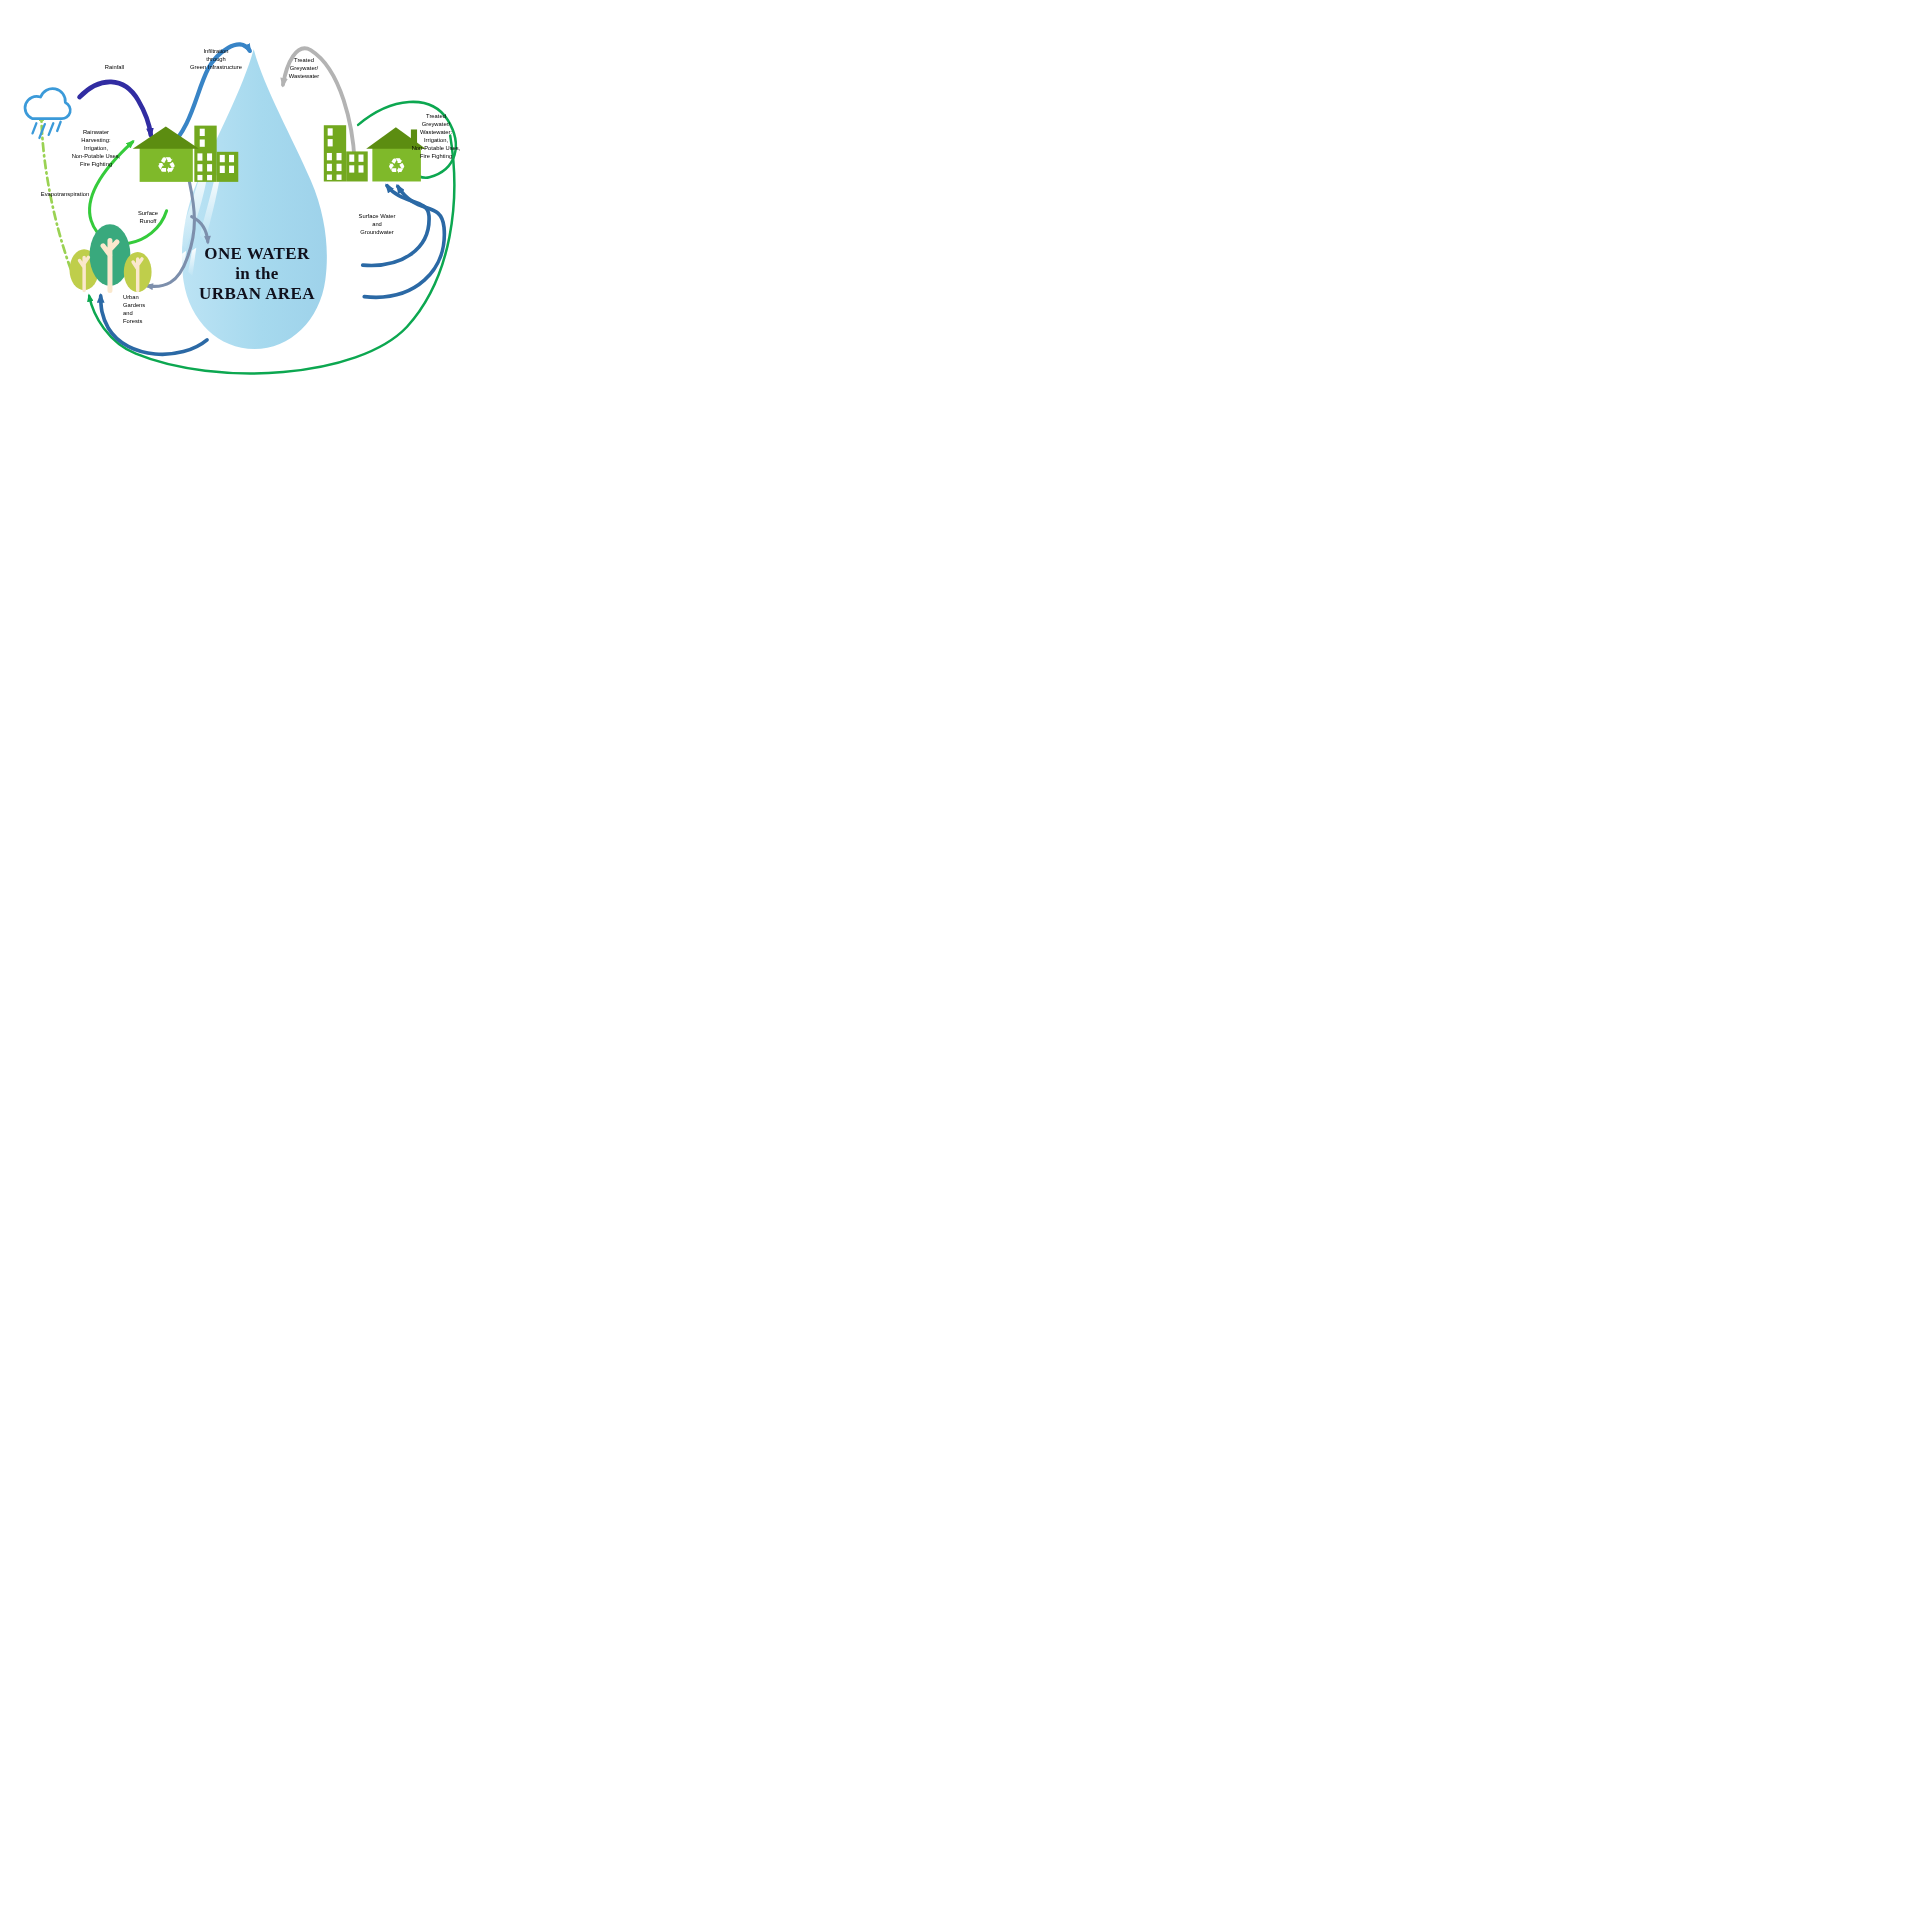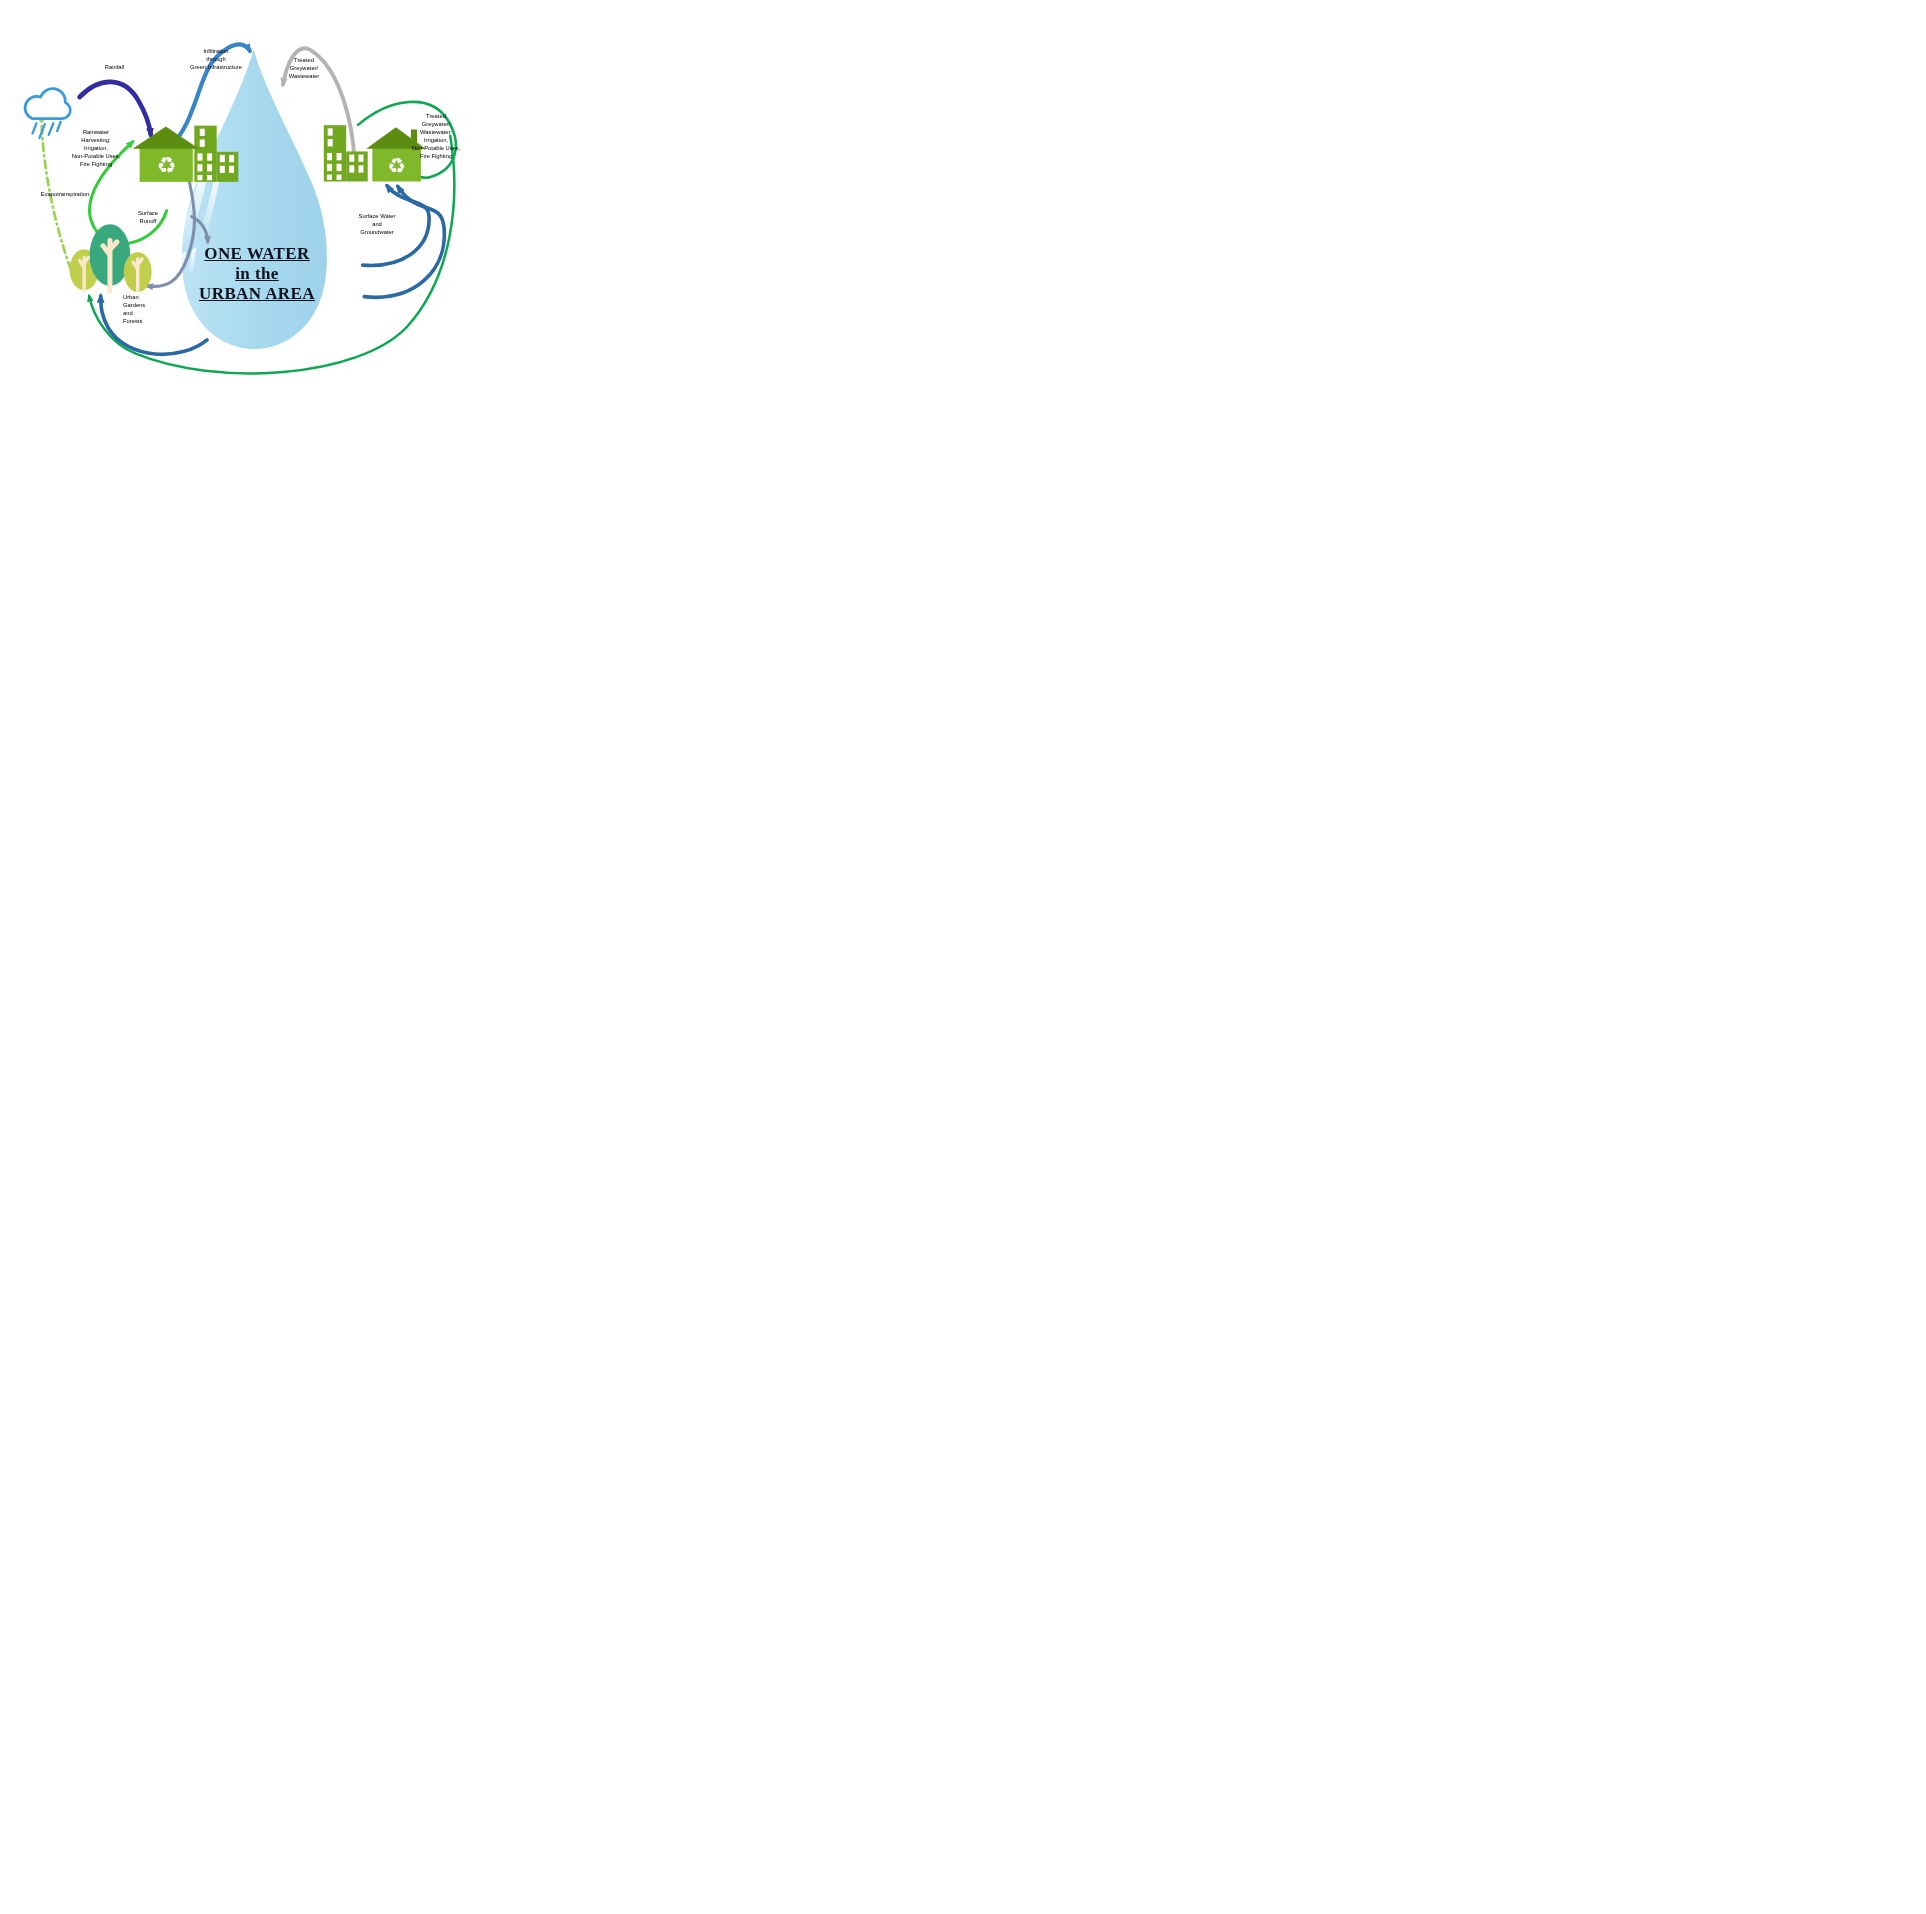--- a/index.html
+++ b/index.html
@@ -3,21 +3,21 @@
 <meta charset="utf-8">
 <style>
   html,body{margin:0;padding:0;background:#fff;}
   #stage{position:relative;width:475px;height:383px;background:#fff;overflow:hidden;
          font-family:"Liberation Sans",sans-serif;}
   #art{position:absolute;left:0;top:0;}
   .label{position:absolute;color:#000;font-size:5.8px;line-height:1.38;text-align:center;}
   .label.left{text-align:left;}
   .ln{display:block;white-space:nowrap;}
   #title{position:absolute;left:180px;top:244px;width:154px;text-align:center;
-         font-family:"Liberation Serif",serif;font-weight:bold;color:#10101c;text-decoration:underline;}
+         font-family:"Liberation Serif",serif;font-weight:bold;color:#10101c;}
   #title .ln{font-size:17px;line-height:1.18;letter-spacing:0.4px;}
 </style>
 </head>
 <body>
 
 <div id="stage">
 
   <svg id="art" width="475" height="383" viewBox="0 0 1232 994">
     <defs>
       <linearGradient id="dropGrad" x1="0" y1="0" x2="1" y2="0">

